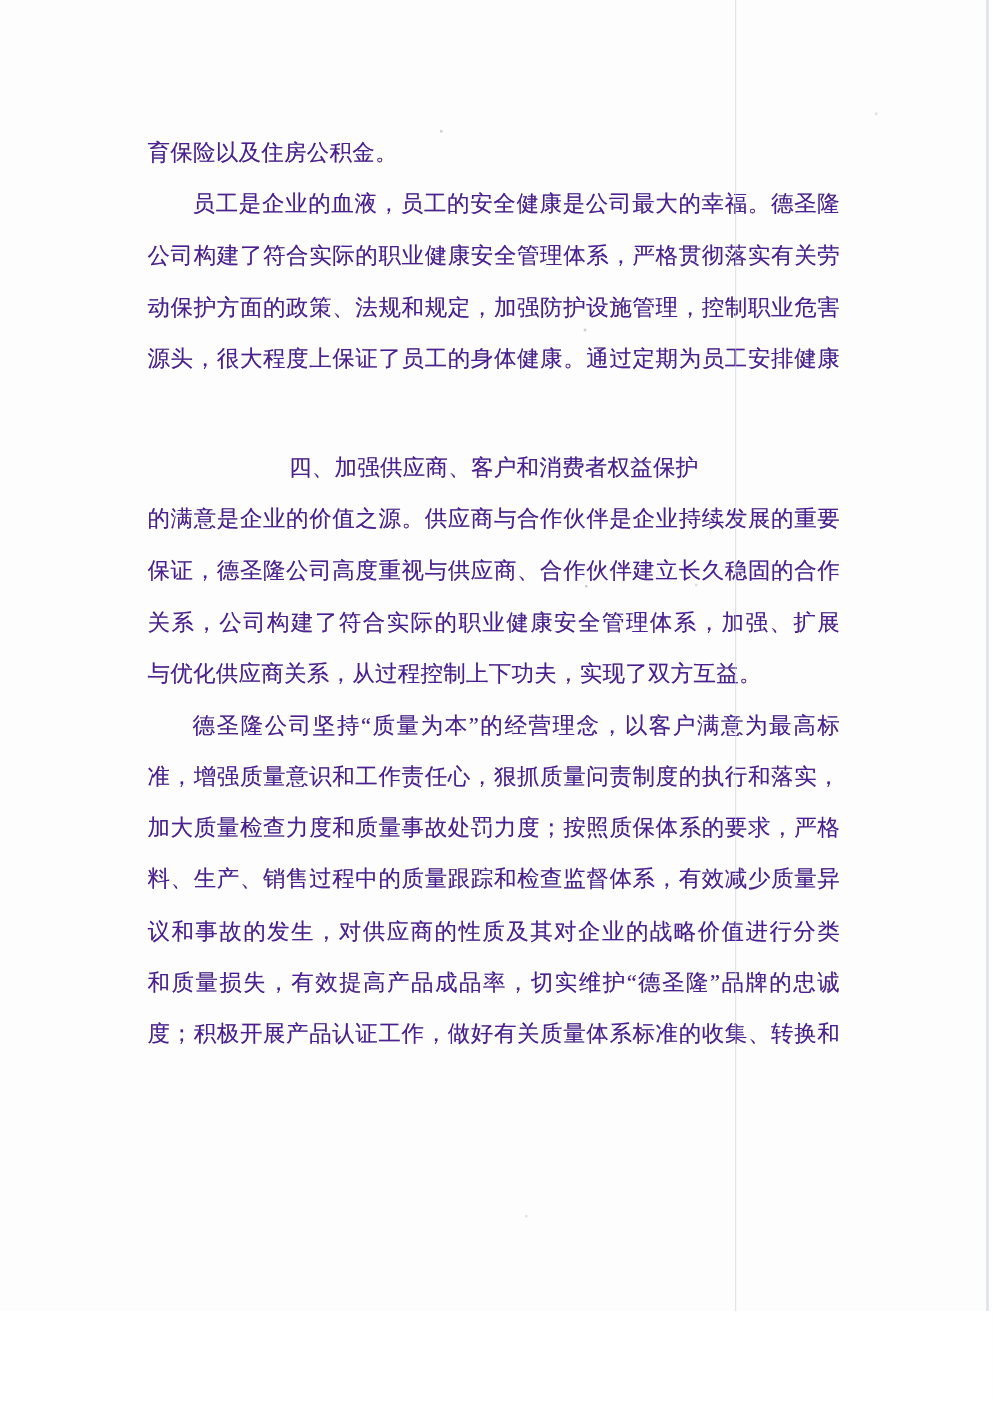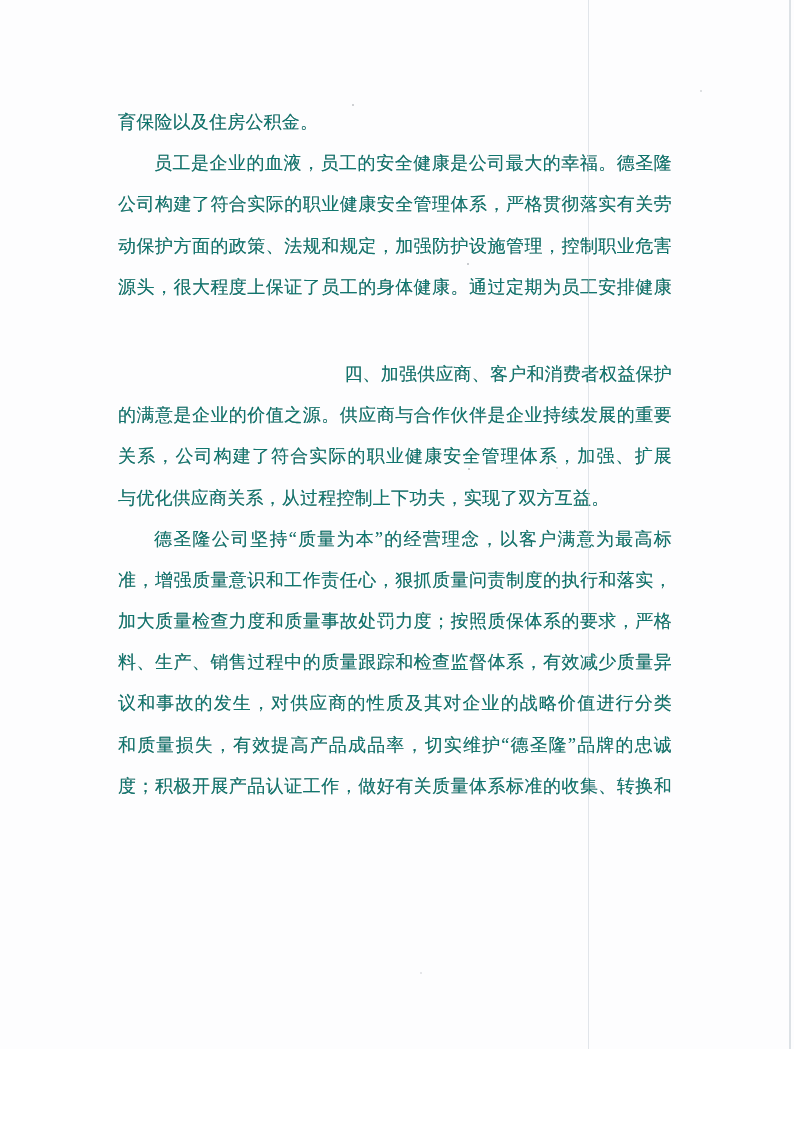--- a/index.html
+++ b/index.html
@@ -7,21 +7,21 @@
     padding: 0;
     background: #ffffff;
   }
   .page {
     position: relative;
     width: 794px;
     height: 1049px;
     background: #fdfdfe;
     overflow: hidden;
     font-family: "Liberation Serif", "DejaVu Serif", serif;
-    color: #0f766e;
+    color: #4c1d95;
   }
   .textblock {
     position: absolute;
     left: 118px;
     top: 102px;
     width: 554px;
     font-size: 18px;
     line-height: 41.2px;
     letter-spacing: 0.2px;
     text-shadow: 0 0 0.5px rgba(70,72,76,0.55);
@@ -37,21 +37,21 @@
     overflow: hidden;
   }
   .line.indent {
     text-indent: 2em;
   }
   .spacer {
     height: 46px;
   }
   .heading {
     height: 41.2px;
-    text-align: right;
+    text-align: center;
   }
   
   .scan-streak {
     position: absolute;
     left: 588px;
     top: 0;
     width: 1px;
     height: 1123px;
     background: rgba(203,209,216,0.55);
   }
@@ -98,20 +98,21 @@
     <div class="line j indent">员工是企业的血液，员工的安全健康是公司最大的幸福。德圣隆</div>
     <div class="line j">公司构建了符合实际的职业健康安全管理体系，严格贯彻落实有关劳</div>
     <div class="line j">动保护方面的政策、法规和规定，加强防护设施管理，控制职业危害</div>
     <div class="line j">源头，很大程度上保证了员工的身体健康。通过定期为员工安排健康</div>
 
     <div class="spacer"></div>
 
     <div class="heading">四、加强供应商、客户和消费者权益保护</div>
 
     <div class="line j">的满意是企业的价值之源。供应商与合作伙伴是企业持续发展的重要</div>
+    <div class="line j">保证，德圣隆公司高度重视与供应商、合作伙伴建立长久稳固的合作</div>
     <div class="line j">关系，公司构建了符合实际的职业健康安全管理体系，加强、扩展</div>
     <div class="line">与优化供应商关系，从过程控制上下功夫，实现了双方互益。</div>
 
     <div class="line j indent">德圣隆公司坚持“质量为本”的经营理念，以客户满意为最高标</div>
     <div class="line j">准，增强质量意识和工作责任心，狠抓质量问责制度的执行和落实，</div>
     <div class="line j">加大质量检查力度和质量事故处罚力度；按照质保体系的要求，严格</div>
     <div class="line j">料、生产、销售过程中的质量跟踪和检查监督体系，有效减少质量异</div>
     <div class="line j">议和事故的发生，对供应商的性质及其对企业的战略价值进行分类</div>
     <div class="line j">和质量损失，有效提高产品成品率，切实维护“德圣隆”品牌的忠诚</div>
     <div class="line j">度；积极开展产品认证工作，做好有关质量体系标准的收集、转换和</div>

